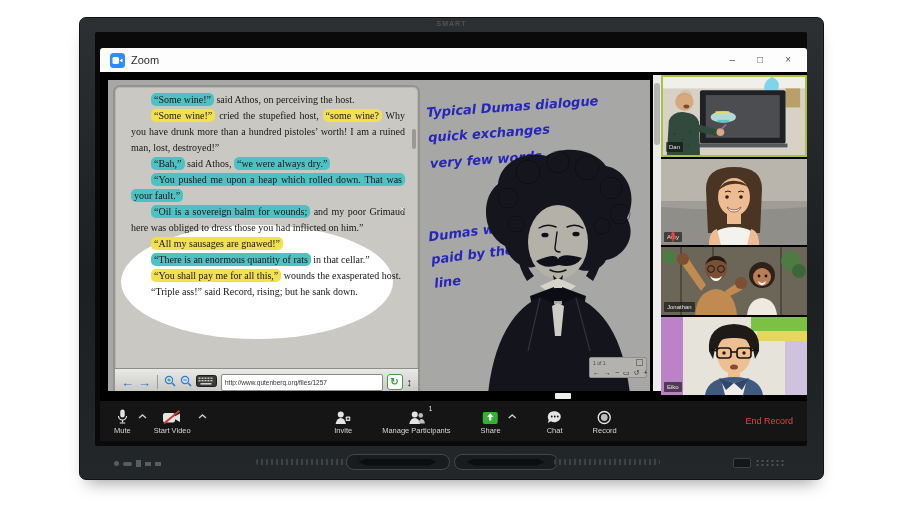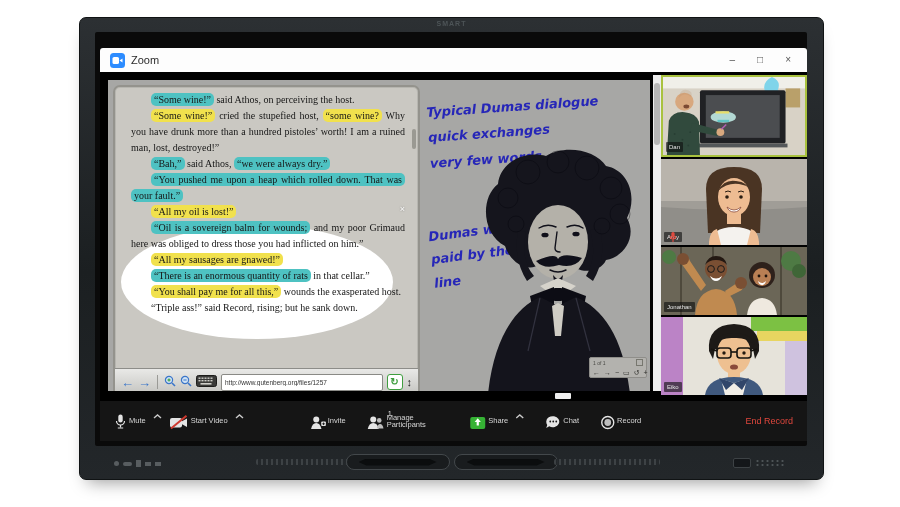--- a/index.html
+++ b/index.html
@@ -80,22 +80,22 @@
   .tile-2{height:86px;}
   .tile-3{height:68px;}
   .tile-4{height:78px;}
   .vid-label{position:absolute;left:3px;bottom:3px;background:rgba(15,15,15,.62);color:#e6e6e6;
              font-size:6px;line-height:1;padding:2px 3px;border-radius:1px;display:flex;align-items:center;gap:2px;z-index:2;}
   .mic-muted{width:4px;height:6px;flex:none;}
 
   
   .zoom-toolbar{height:40px;flex:none;background:#151515;display:flex;align-items:center;padding:0 14px;position:relative;}
   .tb-group{display:flex;align-items:center;gap:7px;}
-  .tb-center{position:absolute;left:calc(50% + 22px);transform:translateX(-50%);display:flex;align-items:center;gap:21px;}
-  .tb-btn{display:flex;flex-direction:row;align-items:center;gap:2px;color:#d6d6d6;font-size:7.5px;line-height:1;cursor:default;}
+  .tb-center{position:absolute;left:calc(50% + 22px);transform:translateX(-50%);display:flex;align-items:center;gap:30px;}
+  .tb-btn{display:flex;flex-direction:column;align-items:center;gap:2px;color:#d6d6d6;font-size:7.5px;line-height:1;cursor:default;}
   .tb-btn .ic{height:17px;display:flex;align-items:flex-end;justify-content:center;position:relative;}
   .chevron{display:flex;align-items:center;margin-bottom:9px;}
   .pcount{position:absolute;top:-2px;right:-7px;font-size:6.5px;color:#eee;}
   .end-meeting{margin-left:auto;color:#e0473d;font-size:9px;cursor:default;}
 
   
   .io-left{position:absolute;left:34px;bottom:12px;display:flex;gap:4px;align-items:center;}
   .io-left i{display:block;background:#585d60;}
   .grille{position:absolute;bottom:14px;height:6px;width:106px;border-radius:2px;opacity:.85;
           background:repeating-linear-gradient(90deg,#42474a 0 2px,#24282b 2px 5px);}
@@ -139,21 +139,20 @@
 
             <div class="doc-viewer">
               <div class="doc-page">
                 <div class="ellipse-annotation"></div>
                 <div class="annotation-close">×</div>
                 <div class="doc-text">
                     <p><span class="hl cyan">“Some wine!”</span><span> said Athos, on perceiving the host.</span></p>
                     <p><span class="hl yellow">“Some wine!”</span><span> cried the stupefied host, </span><span class="hl yellow">“some wine?</span><span> Why you have drunk more than a hundred pistoles’ worth! I am a ruined man, lost, destroyed!”</span></p>
                     <p><span class="hl cyan">“Bah,”</span><span> said Athos, </span><span class="hl cyan">“we were always dry.”</span></p>
                     <p><span class="hl cyan">“You pushed me upon a heap which rolled down. That was your fault.”</span></p>
-                    <p><span class="hl yellow">“All my oil is lost!”</span></p>
                     <p><span class="hl cyan">“Oil is a sovereign balm for wounds;</span><span> and my poor Grimaud here was obliged to dress those you had inflicted on him.”</span></p>
                     <p><span class="hl yellow">“All my sausages are gnawed!”</span></p>
                     <p><span class="hl cyan">“There is an enormous quantity of rats</span><span> in that cellar.”</span></p>
                     <p><span class="hl yellow">“You shall pay me for all this,”</span><span> wounds the exasperated host.</span></p>
                     <p><span>“Triple ass!” said Record, rising; but he sank down.</span></p>
                   </div>
                 <div class="doc-scrollbar">
                   <div class="doc-scroll-handle"></div>
                 </div>
               </div>

